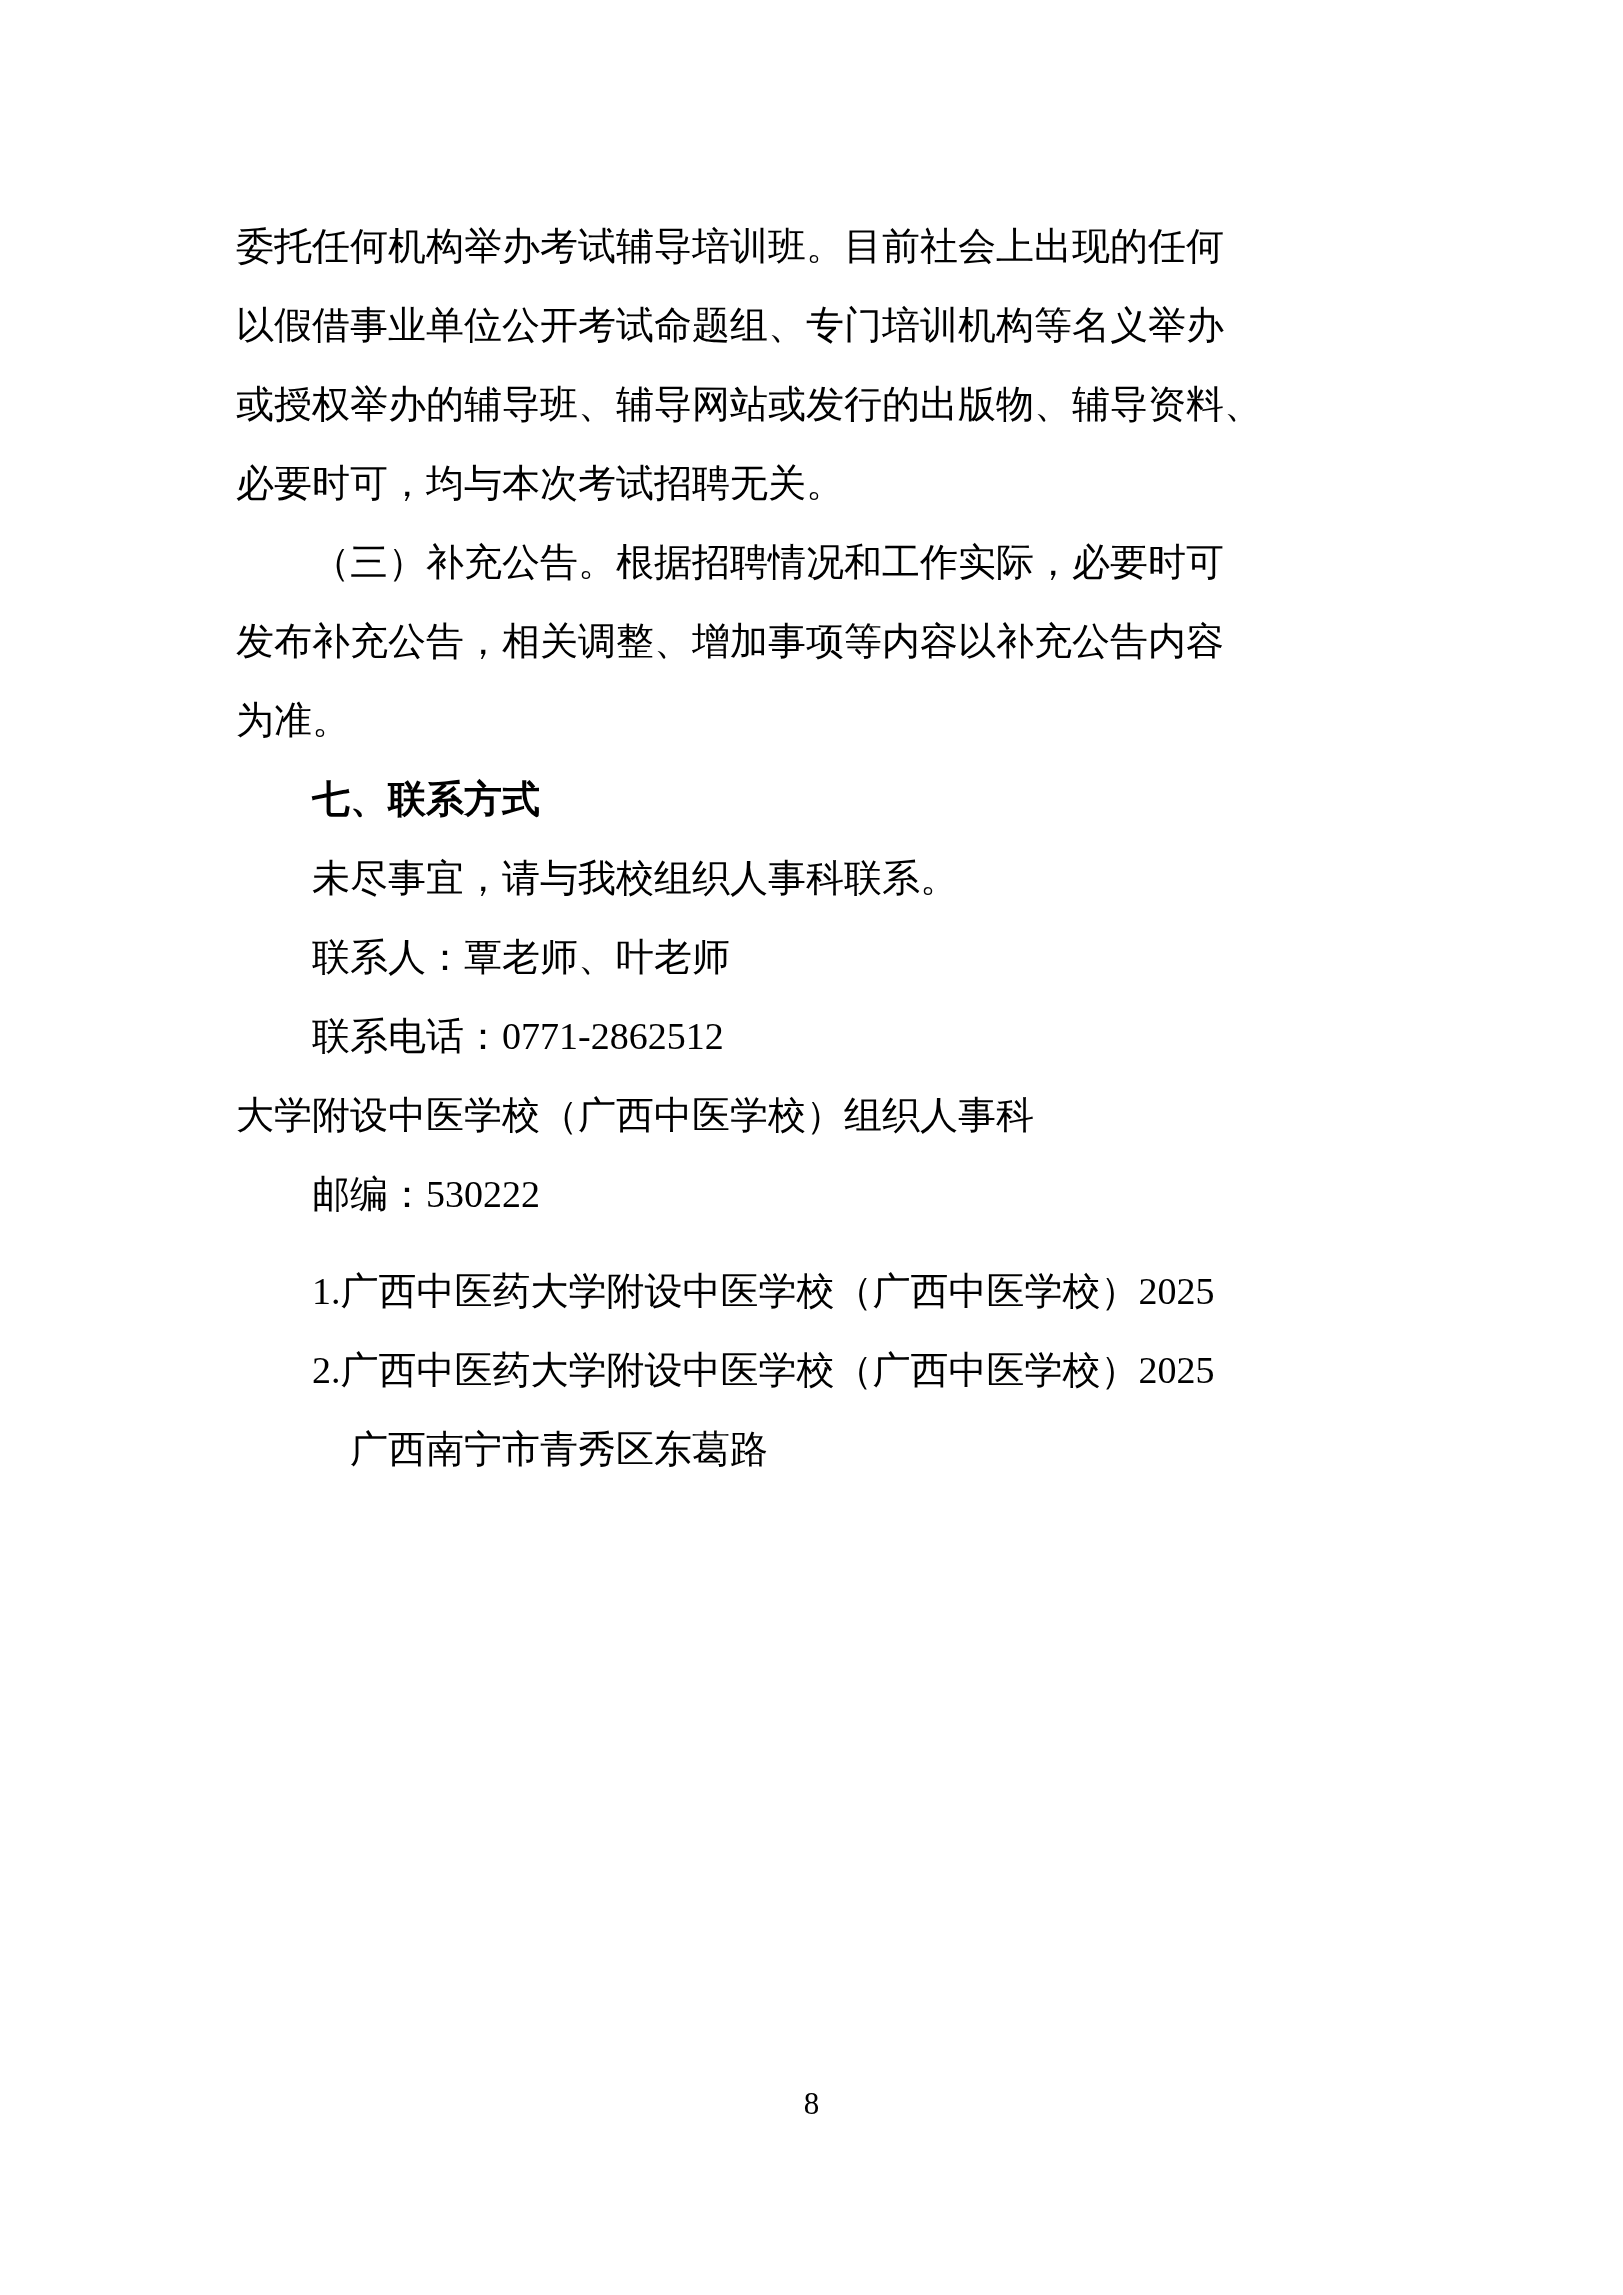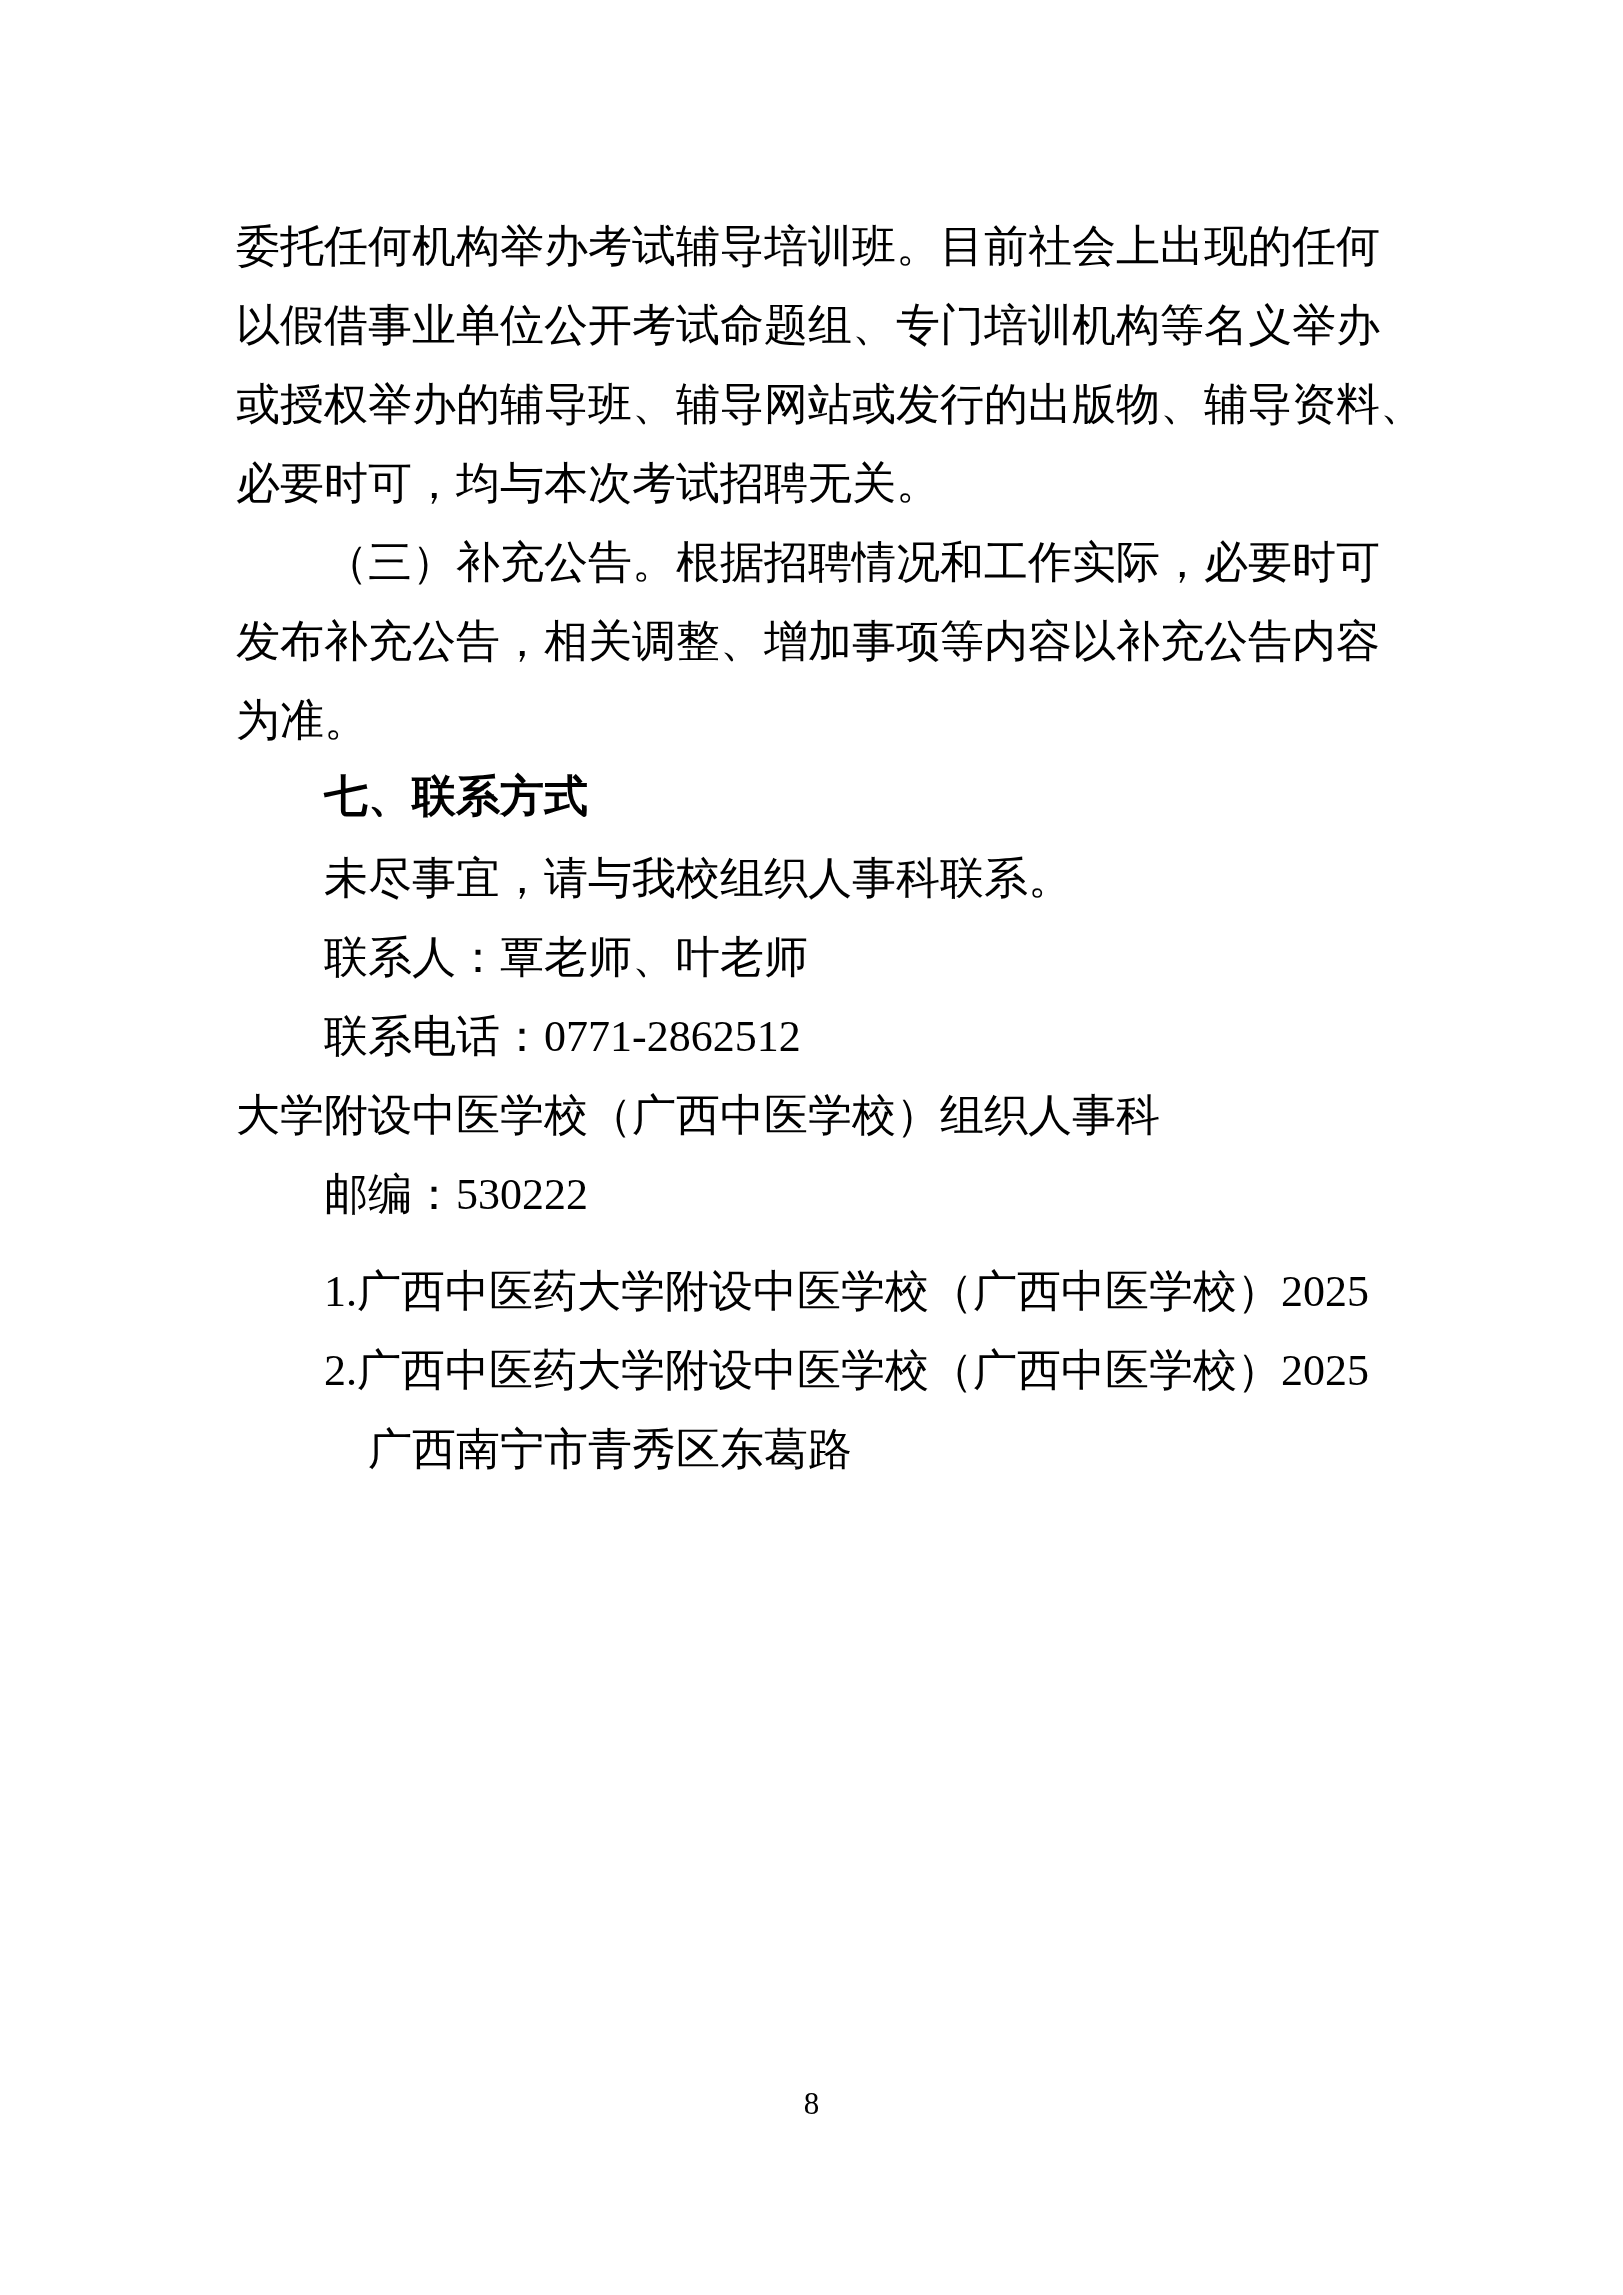--- a/index.html
+++ b/index.html
@@ -11,29 +11,29 @@
     position: relative;
     font-family: "Liberation Serif", "DejaVu Serif", serif;
   }
   .content {
     position: absolute;
     left: 236px;
     top: 207px;
     width: 1162px;
   }
   .line {
-    font-size: 44px;
+    font-size: 38px;
     line-height: 79px;
     white-space: pre;
     letter-spacing: 0px;
   }
   .indent-2 { text-indent: 2em; }
   .indent-3 { text-indent: 3em; }
   .heading {
-    font-family: Liberation Mono, monospace;
+    font-family: Liberation Sans, sans-serif;
     font-weight: bold;
   }
   .attachment-heading { margin-top: 47px; }
   .attachment-first { margin-top: 18.4px; }
   .page-number {
     position: absolute;
     left: 0;
     top: 2087px;
     width: 100%;
     text-align: center;

